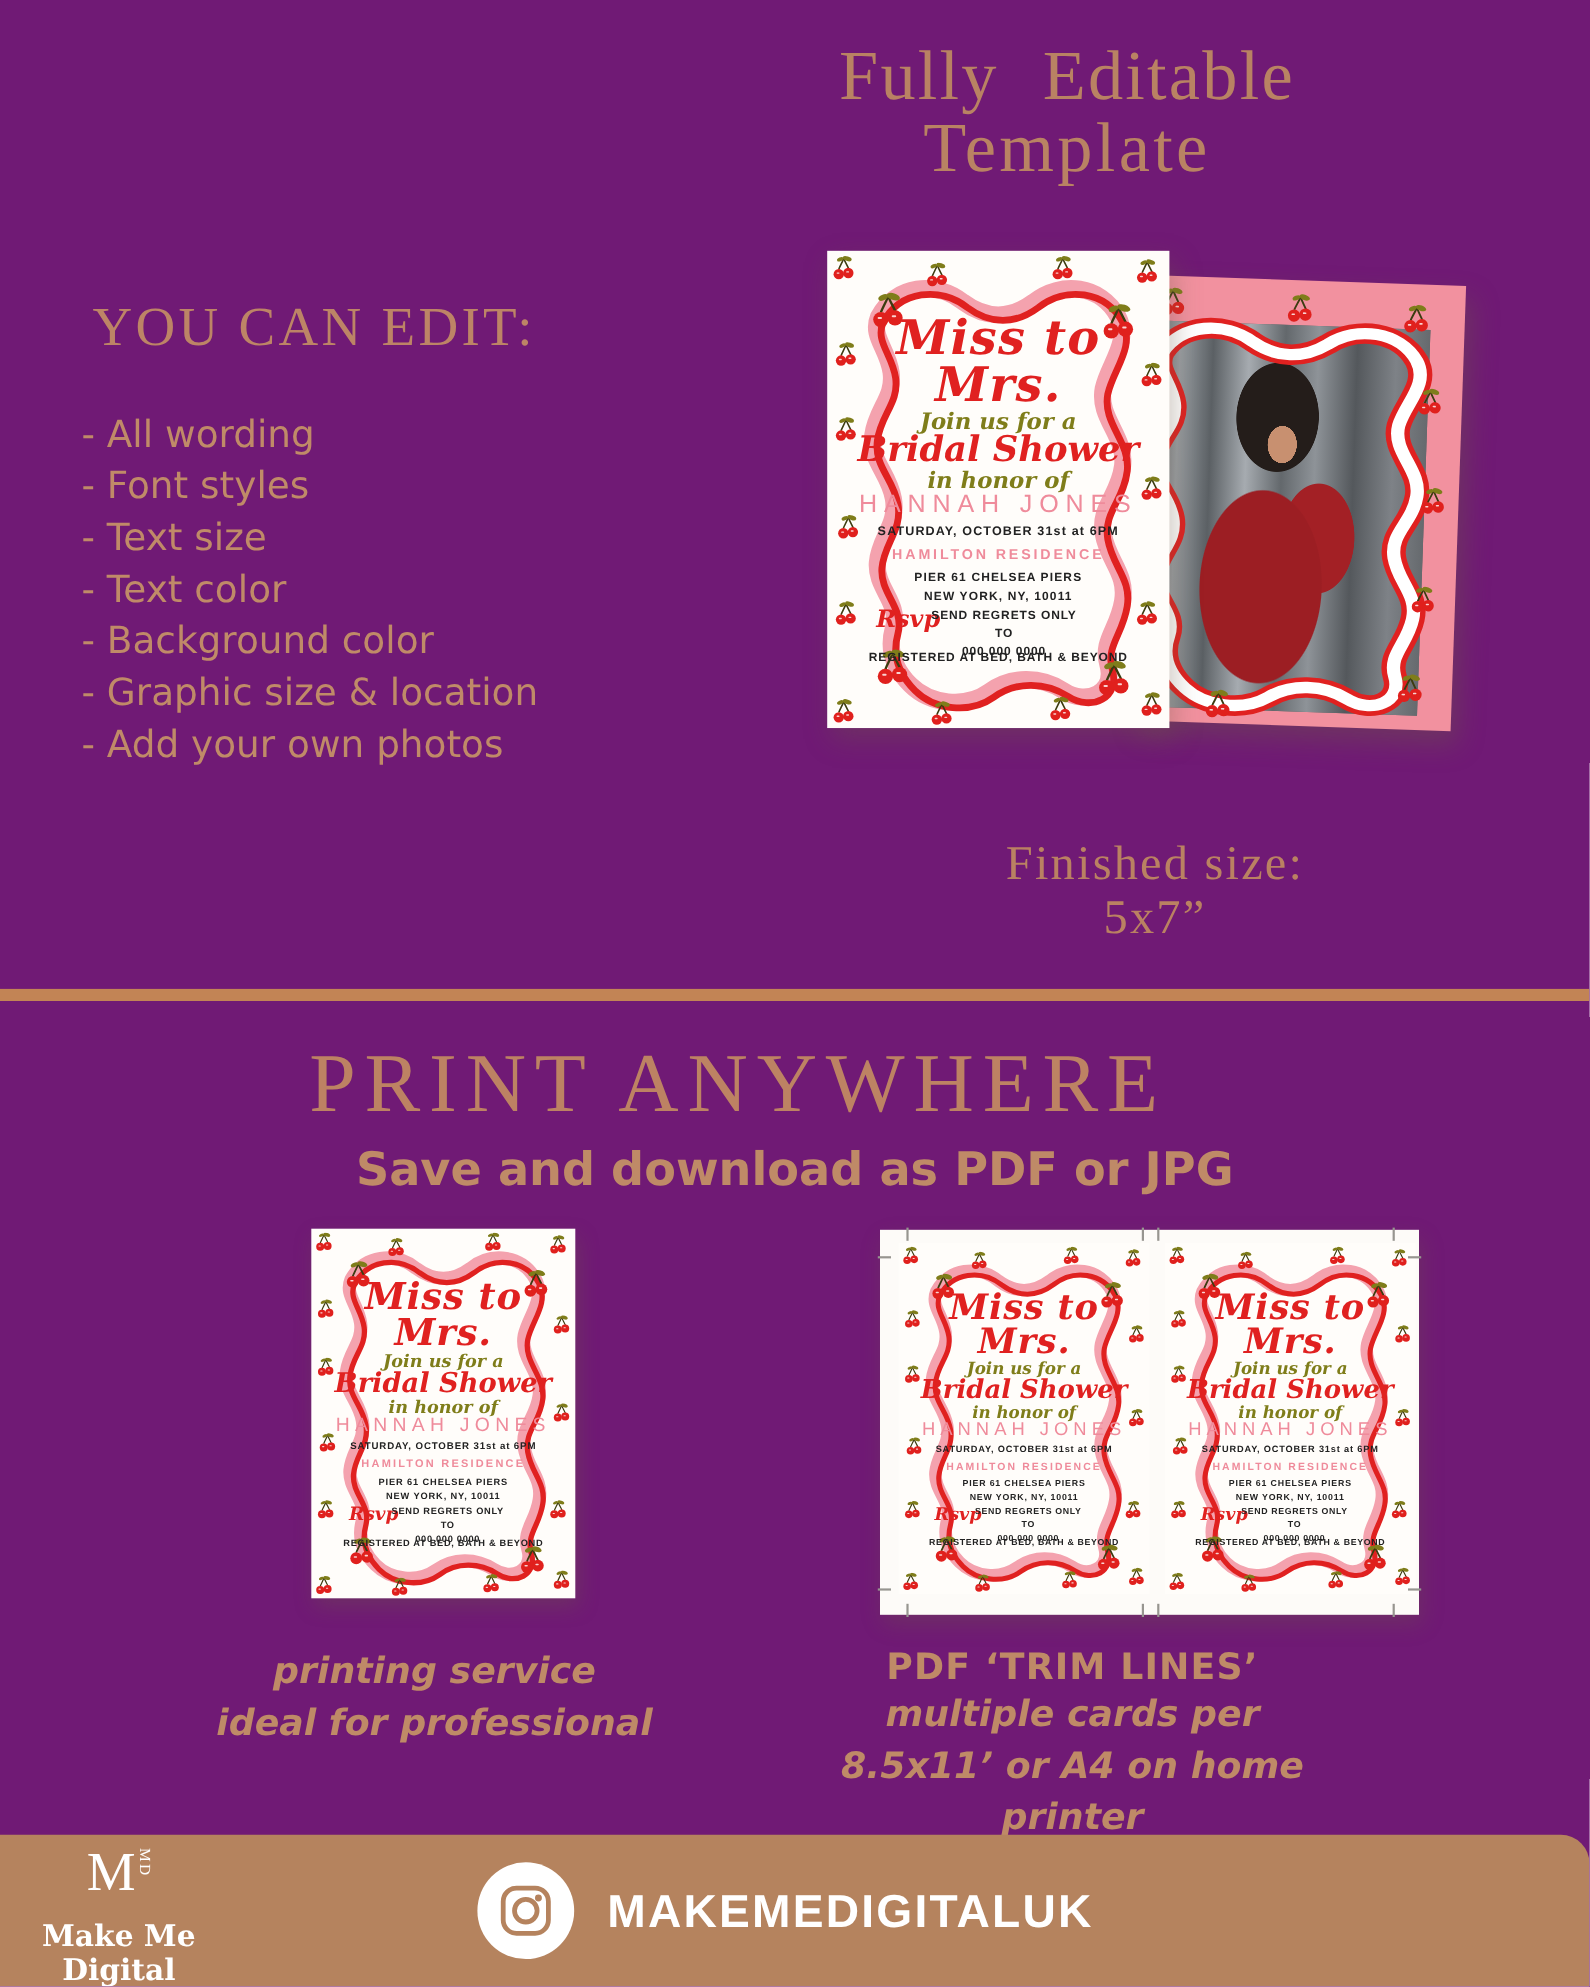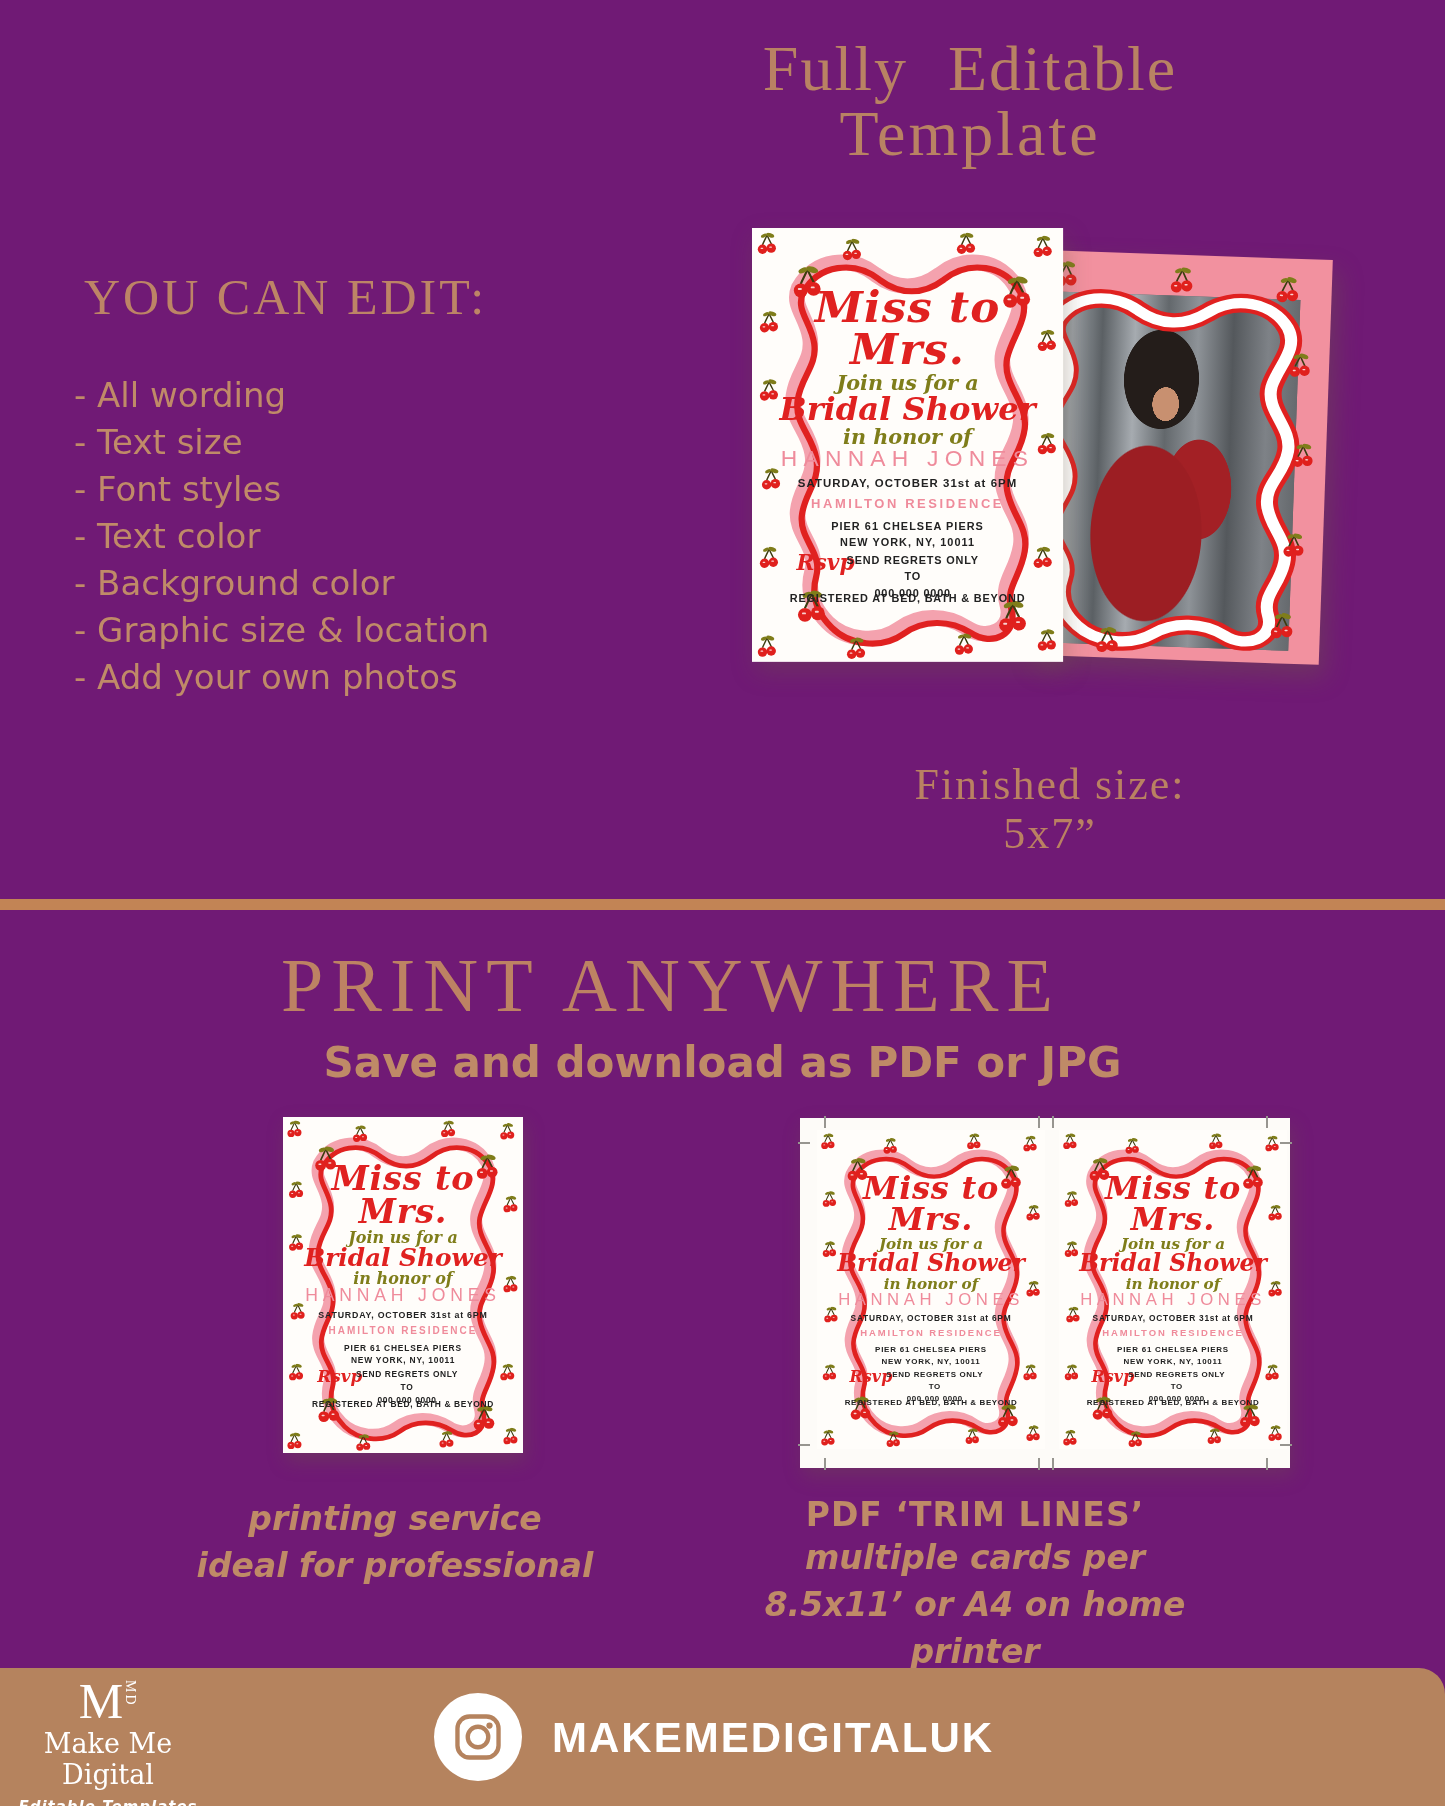--- a/index.html
+++ b/index.html
@@ -74,21 +74,21 @@
   .tick.h{width:12px;height:2px;}
 
   
   .footer{position:absolute;left:0;top:1668px;width:1445px;height:138px;background:#b5835e;
     border-radius:0 26px 0 0;color:#fff;}
   .brand-block{position:absolute;left:18px;top:8px;width:180px;text-align:center;}
   .monogram{display:inline-flex;align-items:flex-start;line-height:1;}
   .monogram .m-big{font-family:"Liberation Serif",serif;font-size:50px;}
   .monogram .m-sub{font-family:"Liberation Serif",serif;font-size:14px;letter-spacing:2px;
     writing-mode:vertical-rl;margin-top:4px;}
-  .brand-name{font-family:"DejaVu Serif",serif;font-size:27px;margin-top:2px;}
+  .brand-name{font-family:"DejaVu Serif",serif;font-size:27px;margin-top:19px;font-weight:bold;}
   .brand-tagline{font-family:"DejaVu Sans",sans-serif;font-style:italic;font-weight:700;
     font-size:15px;letter-spacing:1px;margin-top:8px;}
   .ig-circle{position:absolute;left:434px;top:25px;width:88px;height:88px;border-radius:50%;
     background:#fff;display:flex;align-items:center;justify-content:center;}
   .ig-handle{position:absolute;left:552px;top:46px;font-family:"Liberation Sans",sans-serif;
     font-weight:700;font-size:42px;letter-spacing:2px;color:#fff;}
 </style>
 </head>
 <body>
 
@@ -111,22 +111,22 @@
 <div class="canvas">
 
   <div class="main-title">
     <div class="t1">Fully Editable</div>
     <div class="t2">Template</div>
   </div>
 
   <div class="edit-heading">YOU CAN EDIT:</div>
   <ul class="edit-list">
     <li>- All wording</li>
+    <li>- Font styles</li>
     <li>- Text size</li>
-    <li>- Font styles</li>
     <li>- Text color</li>
     <li>- Background color</li>
     <li>- Graphic size &amp; location</li>
     <li>- Add your own photos</li>
   </ul>
 
   <div class="back-card">
     <div class="back-photo"></div>
     <svg class="back-wave" viewBox="0 0 289 405">
       <g transform="translate(-34,15) scale(1.10,0.94)">

